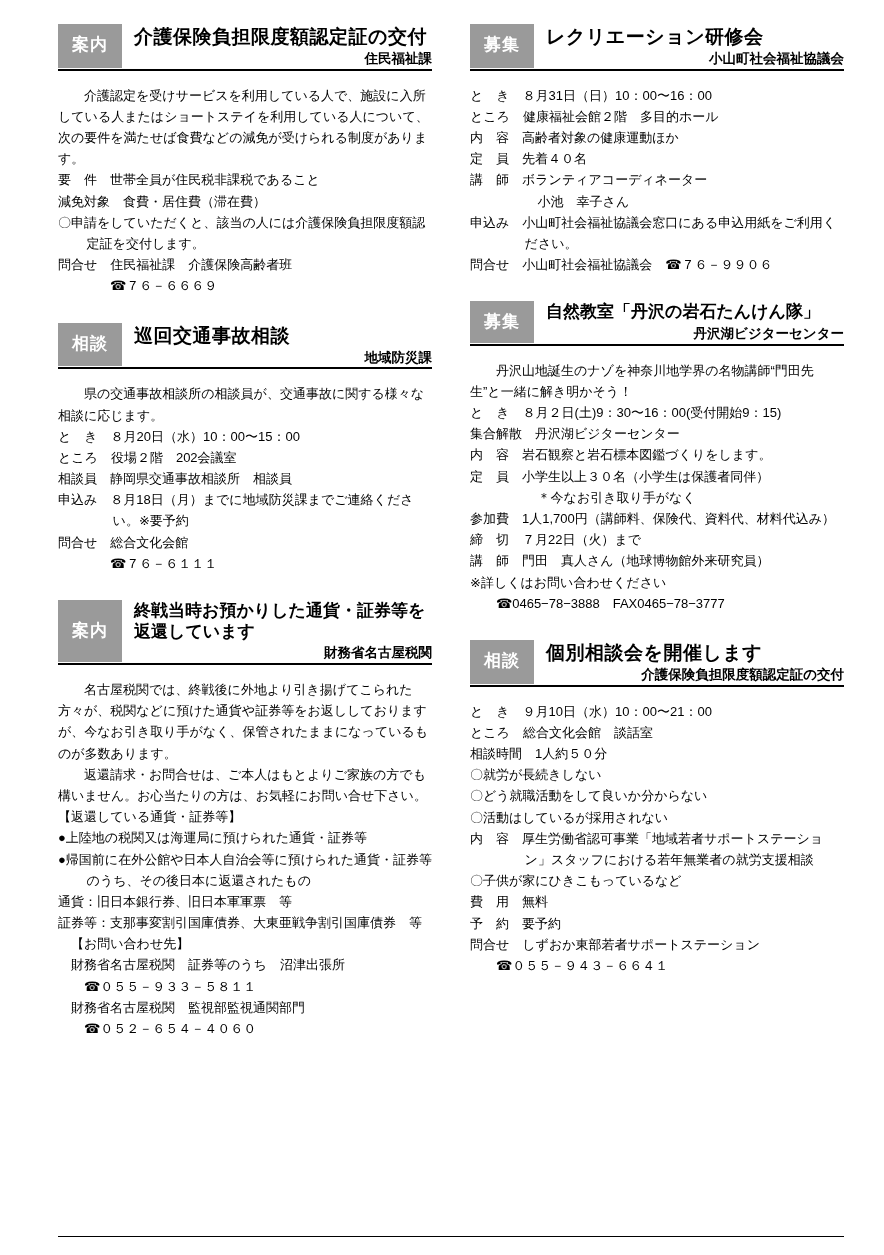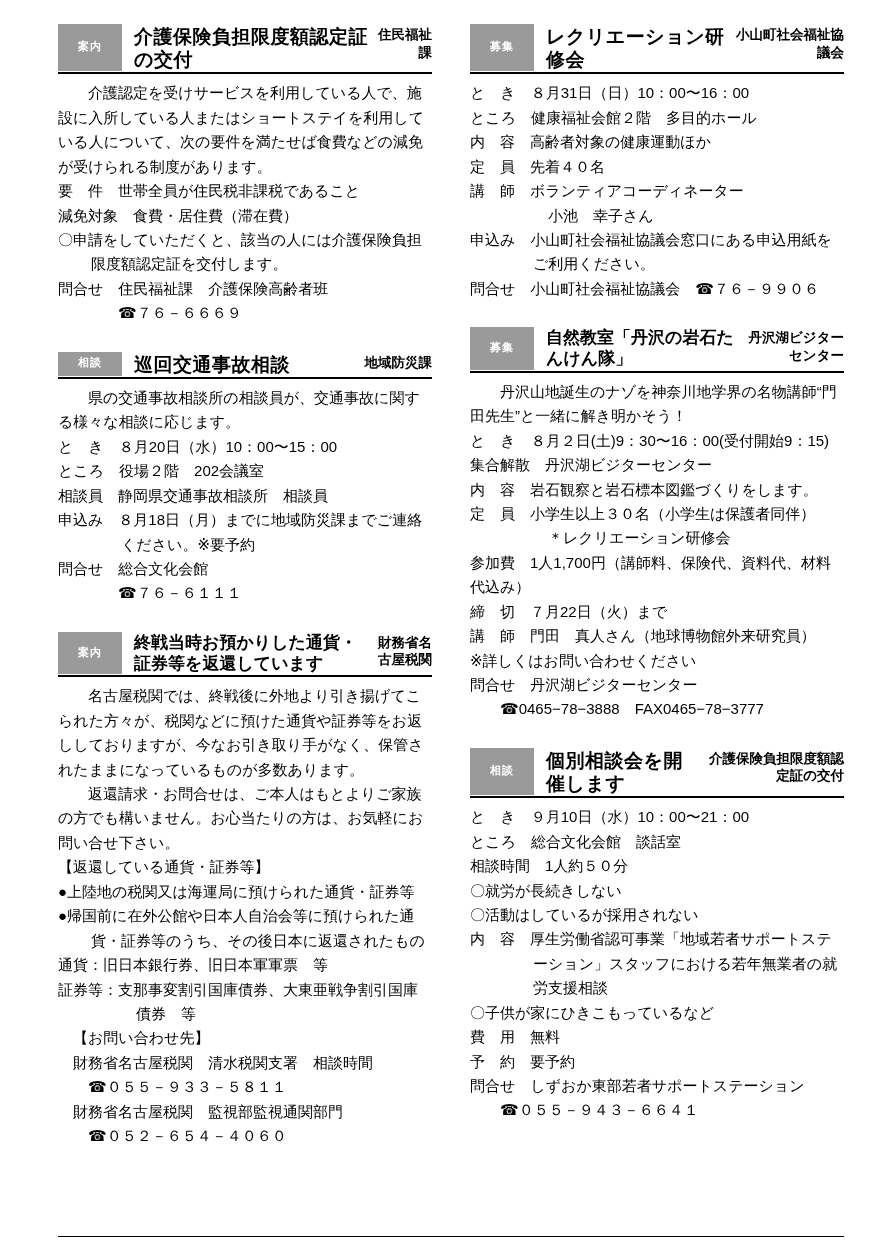--- a/index.html
+++ b/index.html
@@ -41,34 +41,34 @@
     display: flex;
     align-items: stretch;
     border-bottom: 2px solid #000;
     padding-bottom: 1px;
   }
   .tag {
     width: 64px;
     min-width: 64px;
     background: #9a9a9a;
     color: #ffffff;
-    font-size: 11px;
+    font-size: 17px;
     font-weight: bold;
     letter-spacing: 1px;
     text-align: center;
     display: flex;
     align-items: center;
     justify-content: center;
     padding: 3px 0 5px 0;
   }
   .head-texts {
     flex: 1;
     padding-left: 12px;
     display: flex;
-    flex-direction: row;
+    flex-direction: column;
     justify-content: space-between;
   }
   .art-title {
     font-size: 19px;
     font-weight: bold;
     line-height: 1.22;
     letter-spacing: 0.5px;
     padding-top: 1px;
   }
   .art-title.small {
@@ -77,23 +77,23 @@
   }
   .art-sub {
     font-size: 13.5px;
     font-weight: bold;
     text-align: right;
     line-height: 1.3;
     padding-top: 2px;
   }
   
   .body {
-    font-size: 15px;
+    font-size: 13px;
     line-height: 1.63;
-    padding-top: 7px;
+    padding-top: 14px;
   }
   .para {
     text-indent: 1em;
     margin: 0 0 1px 0;
   }
   .line {
     margin: 0;
     white-space: pre-wrap;
   }
   .line.indent1 { padding-left: 1em; }
@@ -174,21 +174,21 @@
           </div>
           <div class="body">
             <p class="line para">　名古屋税関では、終戦後に外地より引き揚げてこられた方々が、税関などに預けた通貨や証券等をお返ししておりますが、今なお引き取り手がなく、保管されたままになっているものが多数あります。</p>
             <p class="line para">　返還請求・お問合せは、ご本人はもとよりご家族の方でも構いません。お心当たりの方は、お気軽にお問い合せ下さい。</p>
             <p class="line line">【返還している通貨・証券等】</p>
             <p class="line line">●上陸地の税関又は海運局に預けられた通貨・証券等</p>
             <p class="line hang3">●帰国前に在外公館や日本人自治会等に預けられた通貨・証券等のうち、その後日本に返還されたもの</p>
             <p class="line line">通貨：旧日本銀行券、旧日本軍軍票　等</p>
             <p class="line hang">証券等：支那事変割引国庫債券、大東亜戦争割引国庫債券　等</p>
             <p class="line indent1">【お問い合わせ先】</p>
-            <p class="line indent1">財務省名古屋税関　清水税関支署　相談時間</p>
+            <p class="line indent1">財務省名古屋税関　証券等のうち　沼津出張所</p>
             <p class="line indent2">☎０５５－９３３－５８１１</p>
             <p class="line indent1">財務省名古屋税関　監視部監視通関部門</p>
             <p class="line indent2">☎０５２－６５４－４０６０</p>
           </div>
         </div>
       </div>
     <div class="col" id="col-right">
         <div class="article">
           <div class="art-head">
             <div class="tag">募集</div>
@@ -215,42 +215,42 @@
               <div class="art-title small">自然教室「丹沢の岩石たんけん隊」</div>
               <div class="art-sub">丹沢湖ビジターセンター</div>
             </div>
           </div>
           <div class="body">
             <p class="line para">　丹沢山地誕生のナゾを神奈川地学界の名物講師“門田先生”と一緒に解き明かそう！</p>
             <p class="line line">と　き　８月２日(土)9：30〜16：00(受付開始9：15)</p>
             <p class="line line">集合解散　丹沢湖ビジターセンター</p>
             <p class="line line">内　容　岩石観察と岩石標本図鑑づくりをします。</p>
             <p class="line line">定　員　小学生以上３０名（小学生は保護者同伴）</p>
-            <p class="line indent5">＊レクリエーション研修会</p>
+            <p class="line indent5">＊今なお引き取り手がなく</p>
             <p class="line line">参加費　1人1,700円（講師料、保険代、資料代、材料代込み）</p>
             <p class="line line">締　切　７月22日（火）まで</p>
             <p class="line line">講　師　門田　真人さん（地球博物館外来研究員）</p>
             <p class="line line">※詳しくはお問い合わせください</p>
-            <p class="line line">問合せ　丹沢湖ビジターセンター</p>
             <p class="line indent2">☎0465−78−3888　FAX0465−78−3777</p>
           </div>
         </div>
         <div class="article">
           <div class="art-head">
             <div class="tag">相談</div>
             <div class="head-texts">
               <div class="art-title">個別相談会を開催します</div>
               <div class="art-sub">介護保険負担限度額認定証の交付</div>
             </div>
           </div>
           <div class="body">
             <p class="line line">と　き　９月10日（水）10：00〜21：00</p>
             <p class="line line">ところ　総合文化会館　談話室</p>
             <p class="line line">相談時間　1人約５０分</p>
             <p class="line line">〇就労が長続きしない</p>
+            <p class="line line">〇どう就職活動をして良いか分からない</p>
             <p class="line line">〇活動はしているが採用されない</p>
             <p class="line hang2">内　容　厚生労働省認可事業「地域若者サポートステーション」スタッフにおける若年無業者の就労支援相談</p>
             <p class="line line">〇子供が家にひきこもっているなど</p>
             <p class="line line">費　用　無料</p>
             <p class="line line">予　約　要予約</p>
             <p class="line line">問合せ　しずおか東部若者サポートステーション</p>
             <p class="line indent2">☎０５５－９４３－６６４１</p>
           </div>
         </div>
       </div>

